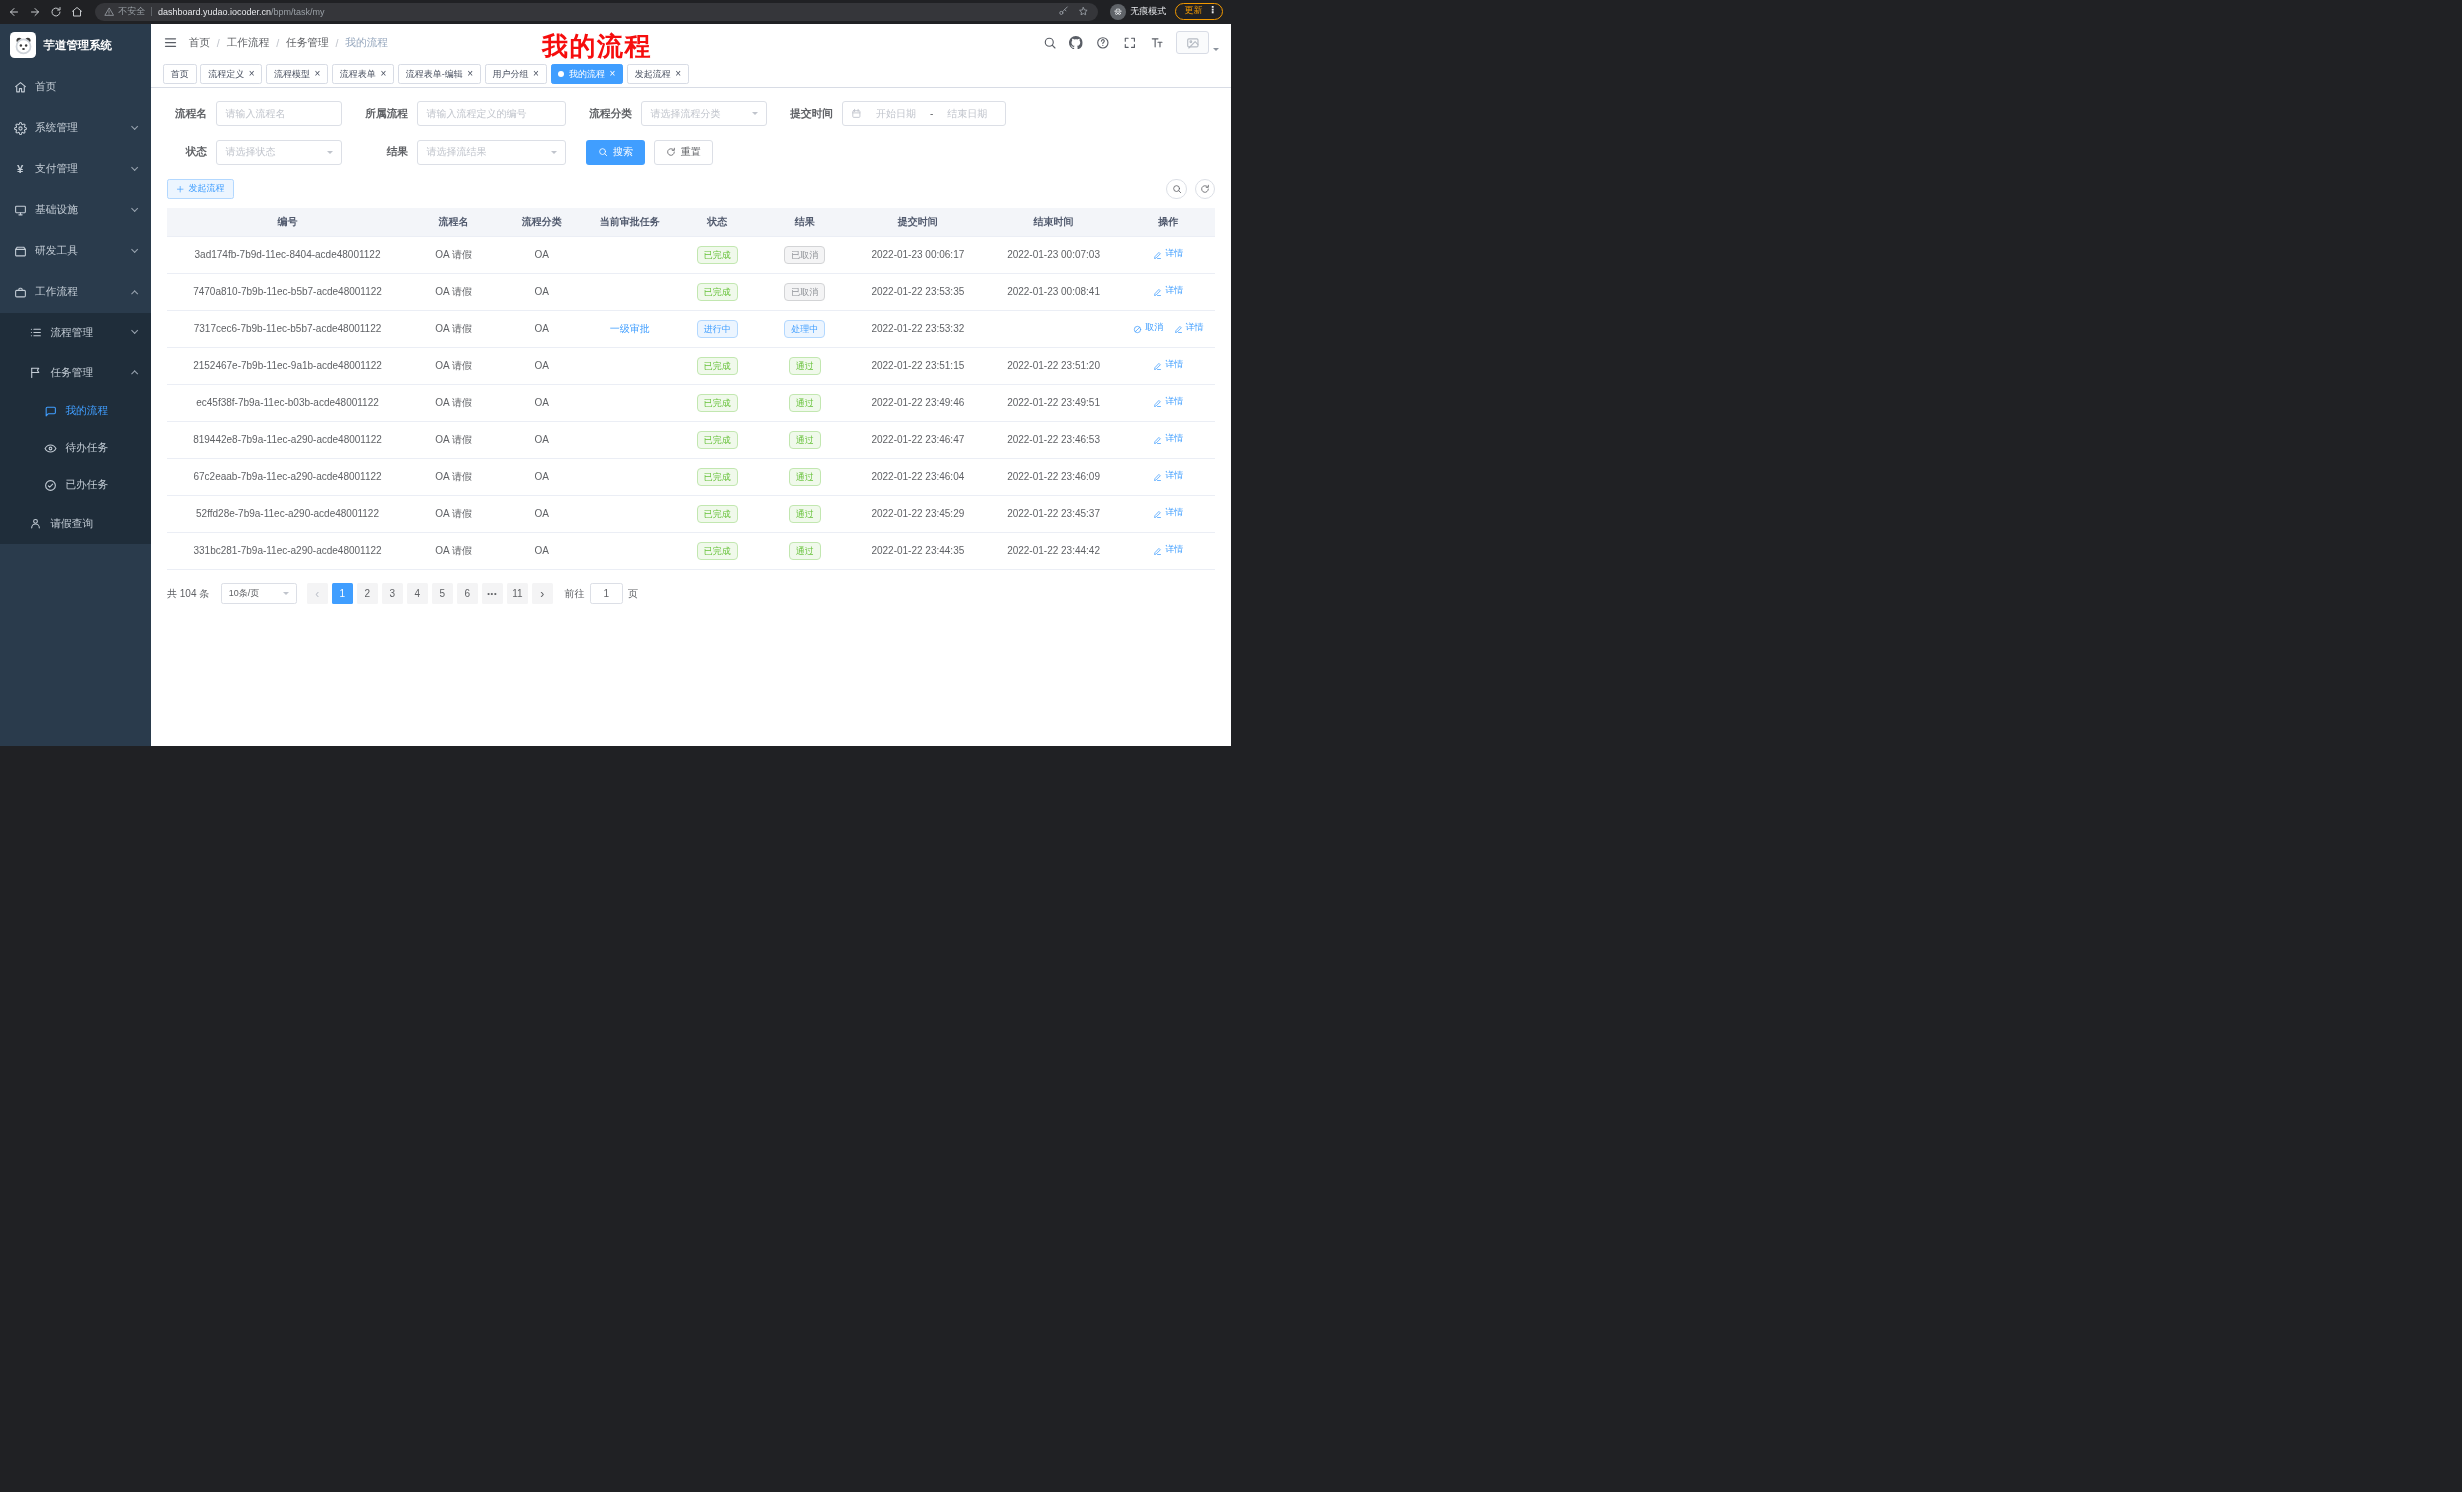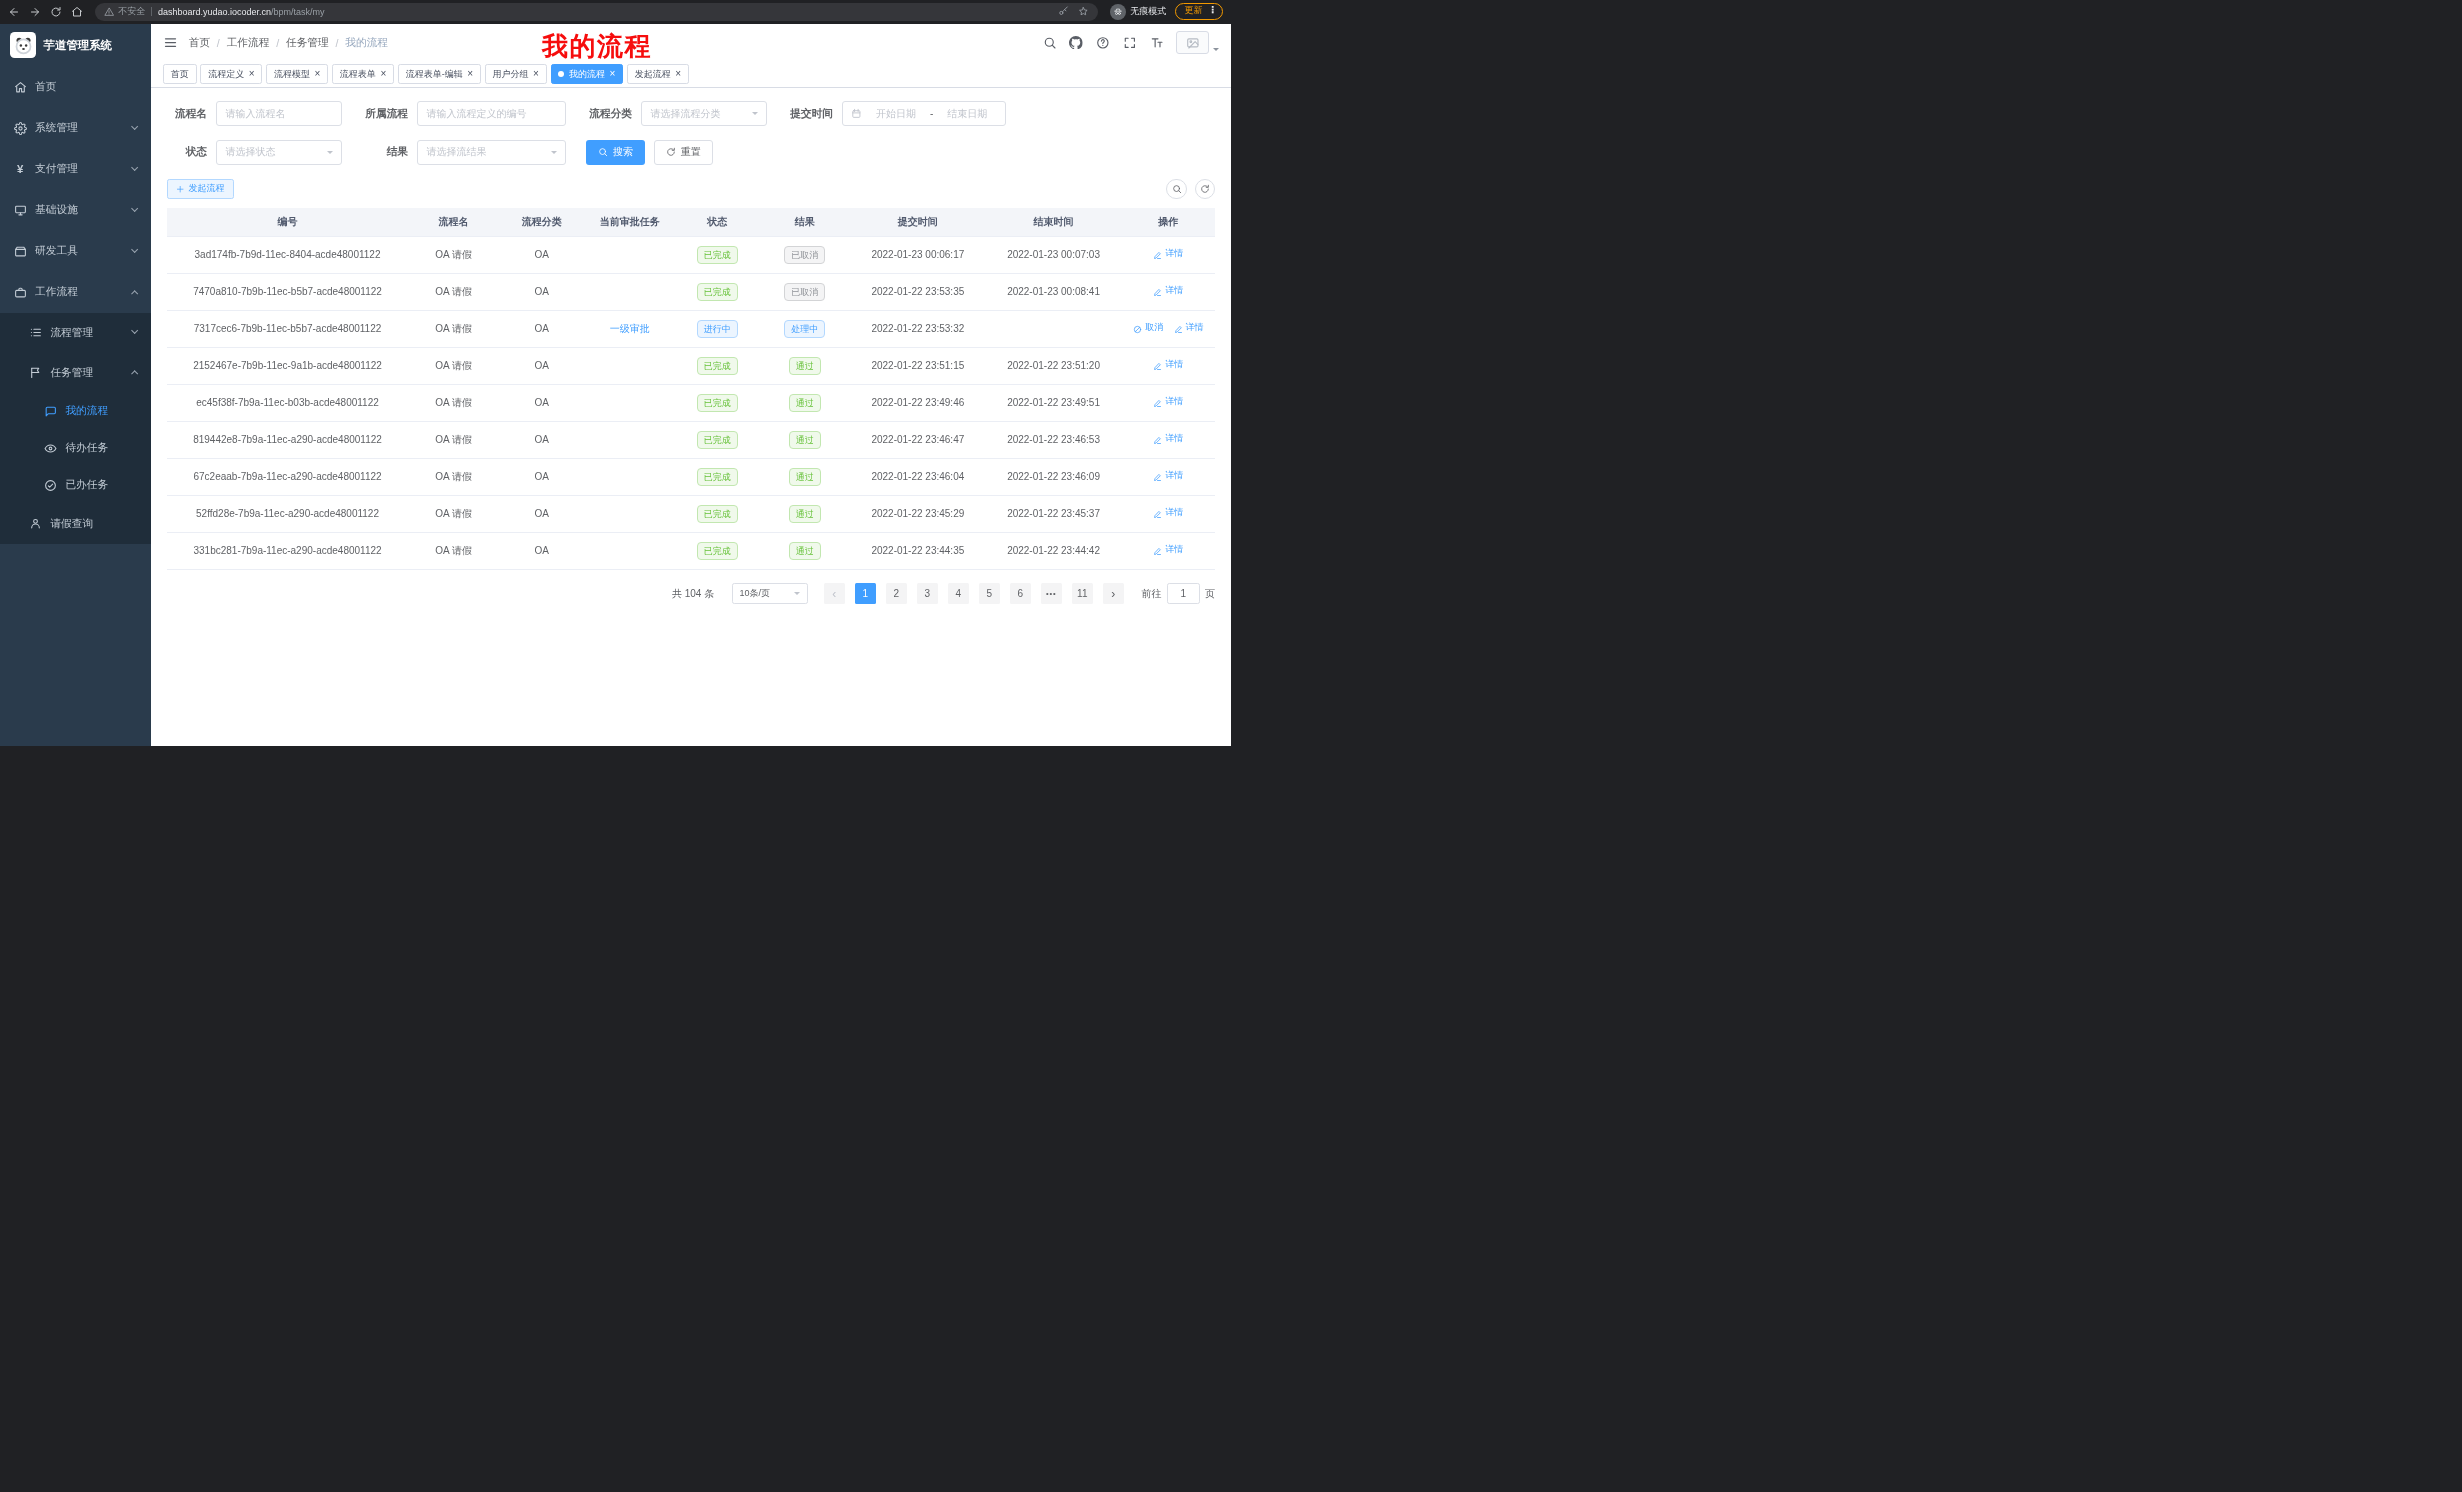--- a/index.html
+++ b/index.html
@@ -95,21 +95,21 @@
   td{height:37px;color:#606266;font-size:10px;text-align:center;border-bottom:0.8px solid #ebeef5;white-space:nowrap;overflow:hidden}
   .c-task-link{color:#409eff;cursor:pointer}
   .tag{display:inline-block;height:18px;line-height:16.7px;padding:0 6px;font-size:9px;border-radius:4px;border:0.8px solid transparent}
   .tag[data-type="success"]{color:#67c23a;background:#f0f9eb;border-color:#c2e7b0}
   .tag[data-type="info"]{color:#909399;background:#f4f4f5;border-color:#d3d4d6}
   .tag[data-type="primary"]{color:#409eff;background:#ecf5ff;border-color:#b3d8ff}
   .tag[data-type="danger"]{color:#f56c6c;background:#fef0f0;border-color:#fbc4c4}
   .op{display:inline-flex;align-items:flex-end;gap:3px;color:#409eff;font-size:9px;cursor:pointer;margin:0 3.8px}
   .op svg{width:9px;height:9px}
 
-  .pager{display:flex;align-items:center;justify-content:flex-end;margin-top:13.7px;font-size:10px;color:#606266;gap:10px;padding-bottom:18px}
+  .pager{display:flex;align-items:center;justify-content:flex-start;margin-top:13.7px;font-size:10px;color:#606266;gap:4px;padding-bottom:18px}
   .total{margin-right:7.6px;white-space:nowrap}
   .psize{width:76px;height:21px;border:0.8px solid #dcdfe6;border-radius:2.3px;display:flex;align-items:center;padding:0 6.8px;color:#606266;font-size:9px;cursor:pointer;margin-right:6px}
   .pbtn{min-width:21px;height:21px;border:none;background:#f4f4f5;border-radius:1.5px;color:#606266;font-size:10px;display:flex;align-items:center;justify-content:center;cursor:pointer;padding:0 3px;font-family:inherit}
   .pbtn.on{background:#409eff;color:#fff}
   .pbtn.dis{color:#c0c4cc}
   .pbtn.ell{letter-spacing:0.8px;font-size:7.6px}
   .arrow-g{font-size:12px;line-height:1}
   .goto{display:flex;align-items:center;gap:5.3px;margin-left:7.6px;white-space:nowrap}
   .goto-input{width:33px;height:21px;border:0.8px solid #dcdfe6;border-radius:2.3px;text-align:center;color:#606266;font-size:10px;outline:none;font-family:inherit}
 </style>

